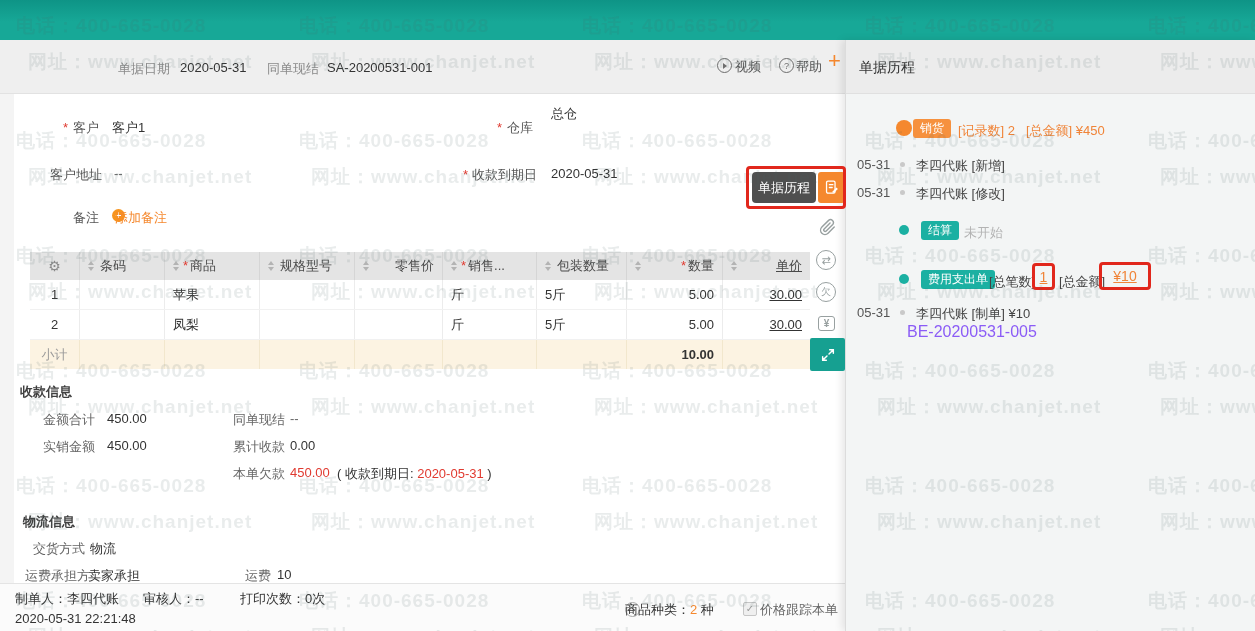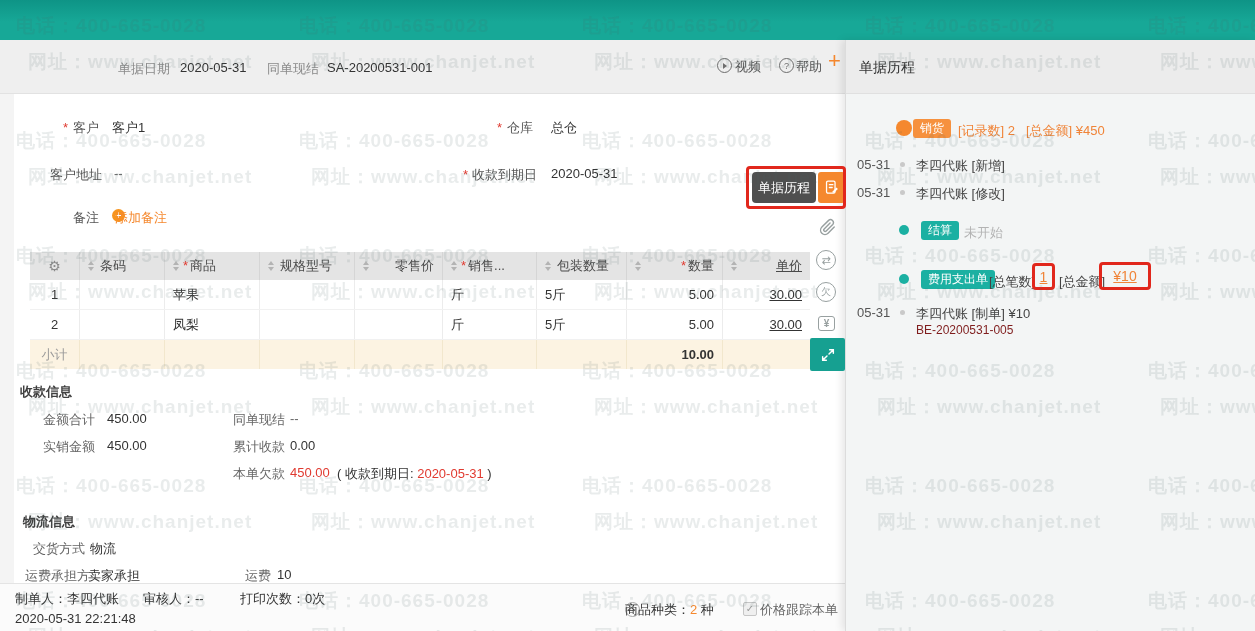--- a/index.html
+++ b/index.html
@@ -118,21 +118,21 @@
 
   
   <div id="gutter" class="abs"></div>
 
   
   <span class="abs req" style="left:63px;top:120px">*</span>
   <span class="abs lbl" style="left:73px;top:119px;color:#555">客户</span>
   <span class="abs val" style="left:112px;top:119px">客户1</span>
   <span class="abs req" style="left:497px;top:120px">*</span>
   <span class="abs lbl" style="left:507px;top:119px;color:#555">仓库</span>
-  <span class="abs val" style="left:551px;top:119px">总仓</span>
+  <span class="abs val" style="left:551px;top:105px">总仓</span>
 
   <span class="abs lbl" style="left:50px;top:166px;color:#555">客户地址</span>
   <span class="abs val" style="left:114px;top:166px;color:#666">--</span>
   <span class="abs req" style="left:463px;top:167px">*</span>
   <span class="abs lbl" style="left:472px;top:166px;color:#555">收款到期日</span>
   <span class="abs val" style="left:551px;top:166px">2020-05-31</span>
 
   <span class="abs lbl" style="left:73px;top:209px;color:#555">备注</span>
   <span class="abs addc" style="left:112px;top:209px">+</span>
   <span class="abs orange" style="left:115px;top:209px;cursor:pointer">添加备注</span>
@@ -331,21 +331,21 @@
         <span class="panel-link">1</span>
       </div>
     <span class="abs panel-txt" style="left:213px;top:233px">[总金额]</span>
     <div class="abs redbox" style="left:253px;top:222px;width:52px;height:28px">
         <span class="panel-link">¥10</span>
       </div>
 
     <span class="abs panel-date" style="left:11px;top:265px">05-31</span>
     <span class="abs dot" style="left:54px;top:270px;width:5px;height:5px;background:#c9c9c9"></span>
     <span class="abs panel-txt" style="left:70px;top:265px">李四代账 [制单] ¥10</span>
-    <span class="abs" style="left:70px;top:283px;color:#7f1d1d;font-size:12px">BE-20200531-005</span>
+    <span class="abs" style="left:61px;top:283px;color:#8b5cf6;font-size:16px">BE-20200531-005</span>
   </div>
 
   
   <div id="wm">
       <span class="wm" style="left: 16px; top: 13px;">电话：400-665-0028</span>
       <span class="wm" style="left: 28px; top: 49px;">网址：www.chanjet.net</span>
       <span class="wm" style="left: 299px; top: 13px;">电话：400-665-0028</span>
       <span class="wm" style="left: 311px; top: 49px;">网址：www.chanjet.net</span>
       <span class="wm" style="left: 582px; top: 13px;">电话：400-665-0028</span>
       <span class="wm" style="left: 594px; top: 49px;">网址：www.chanjet.net</span>

